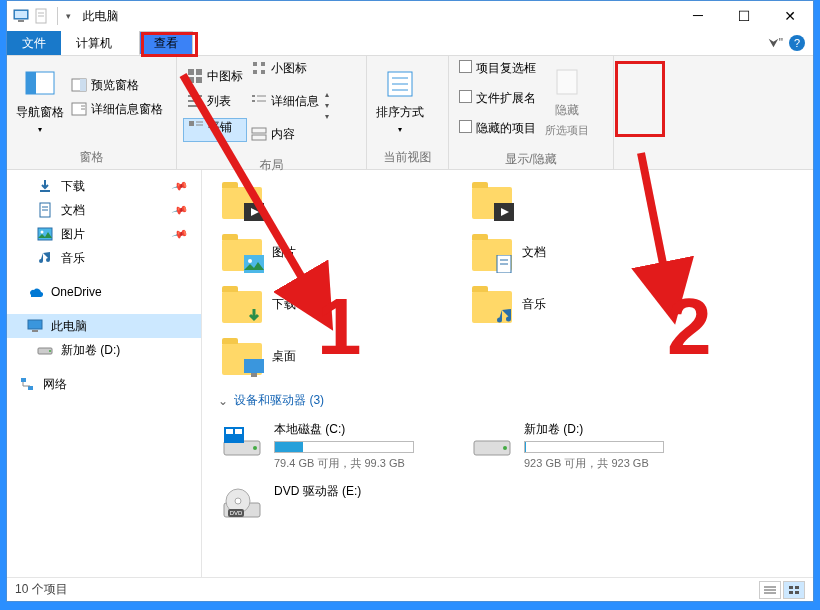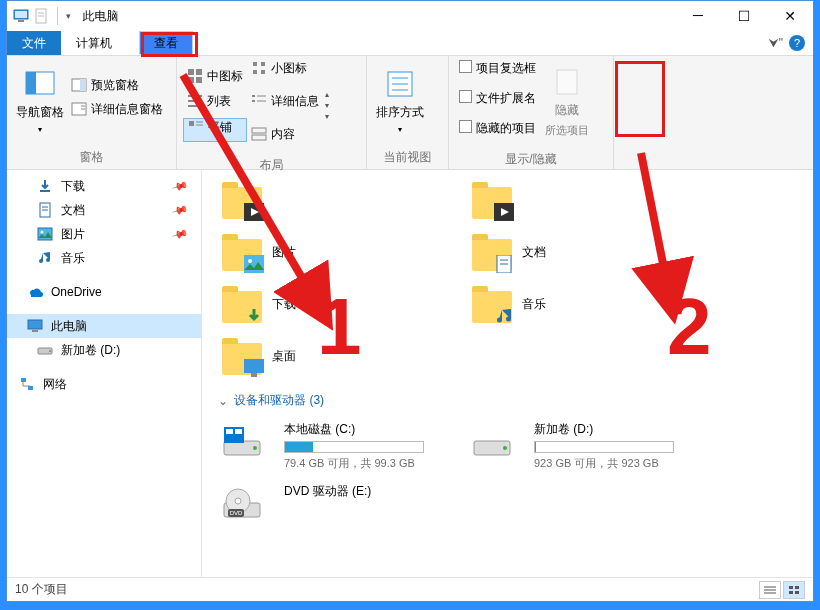--- a/index.html
+++ b/index.html
@@ -31,21 +31,21 @@
 .sidebar { width: 195px; border-right: 1px solid #e5e5e5; overflow: hidden; font-size: 12px; padding-top: 4px; }
 .navitem { display: flex; align-items: center; height: 24px; padding-left: 30px; gap: 8px; }
 .navitem.sel { background: #cce8ff; }
 .navitem .nic { width: 16px; height: 16px; }
 .navitem .pin { margin-left: auto; margin-right: 14px; color: #888; font-size: 11px; transform: rotate(30deg); }
 .main { flex: 1; overflow: auto; padding: 4px 10px; position: relative; }
 .filegrid { display: flex; flex-wrap: wrap; }
 .fileitem { width: 250px; height: 52px; display: flex; align-items: center; gap: 10px; font-size: 12px; padding-left: 10px; }
 .groupheader { display: flex; align-items: center; gap: 6px; font-size: 12px; color: #1464b4; padding: 10px 0 6px 6px; }
 .groupheader .chev { color: #666; }
-.driveitem { width: 250px; display: flex; gap: 22px; padding: 6px 10px; font-size: 12px; }
+.driveitem { width: 250px; display: flex; gap: 12px; padding: 6px 10px; font-size: 12px; }
 .driveitem .dic { width: 40px; height: 40px; }
 .driveitem .dinfo { display: flex; flex-direction: column; gap: 3px; }
 .driveitem .bar { width: 140px; height: 12px; border: 1px solid #bbb; background: #fff; position: relative; }
 .driveitem .bar .fill { height: 100%; background: #26a0da; }
 .driveitem .sub { color: #6d6d6d; font-size: 11px; }
 .statusbar { height: 24px; border-top: 1px solid #e5e5e5; display: flex; align-items: center; font-size: 12px; padding: 0 8px; color: #444; }
 .statusbar .viewbtns { margin-left: auto; display: flex; gap: 2px; }
 .statusbar .vb { width: 22px; height: 18px; border: 1px solid #ccc; display:flex; align-items:center; justify-content:center;}
 .folder { width: 40px; height: 32px; background: #ffd868; border-radius: 2px; position: relative; margin-top: 6px; }
 .folder::before { content: ""; position: absolute; top: -5px; left: 0; width: 16px; height: 6px; background: #f5c84a; border-radius: 2px 2px 0 0; }

